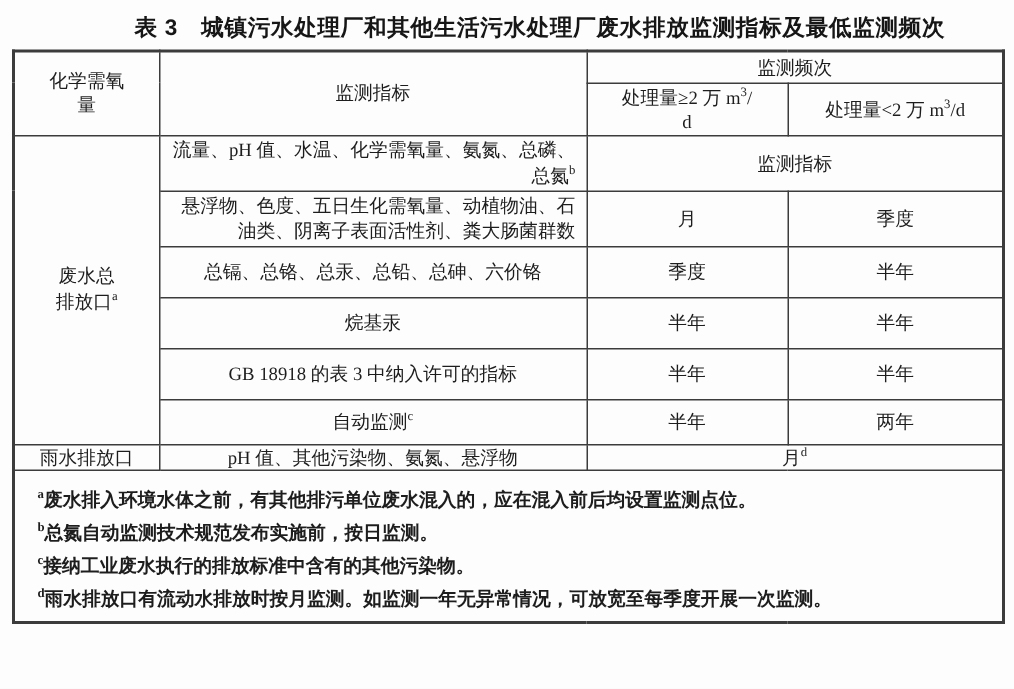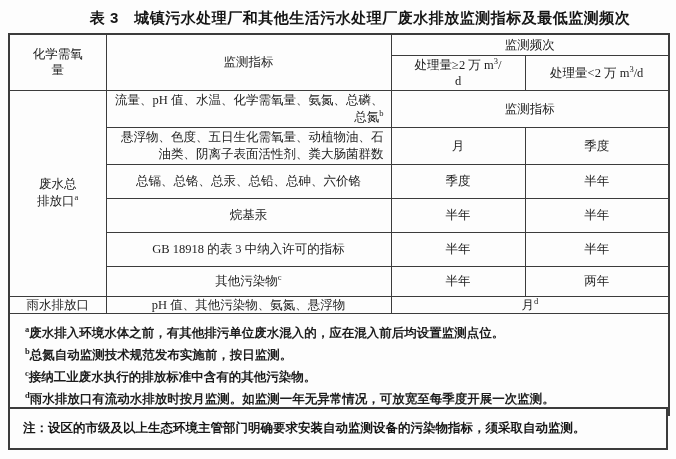--- a/index.html
+++ b/index.html
@@ -111,37 +111,34 @@
         <td>烷基汞</td>
         <td>半年</td>
         <td>半年</td>
       </tr>
       <tr class="r5">
         <td>GB 18918 的表 3 中纳入许可的指标</td>
         <td>半年</td>
         <td>半年</td>
       </tr>
       <tr class="r6">
-        <td><span>其他污染物</span><sup>c</sup></td>
+        <td><span>自动监测</span><sup>c</sup></td>
         <td>半年</td>
         <td>两年</td>
       </tr>
       <tr class="r7">
         <td class="compact">雨水排放口</td>
         <td class="compact">pH 值、其他污染物、氨氮、悬浮物</td>
         <td colspan="2" class="compact"><span>月</span><sup>d</sup></td>
       </tr>
       <tr>
         <td colspan="4" class="fnotes">
           <div class="fn"><sup>a</sup><span>废水排入环境水体之前，有其他排污单位废水混入的，应在混入前后均设置监测点位。</span></div>
           <div class="fn"><sup>b</sup><span>总氮自动监测技术规范发布实施前，按日监测。</span></div>
           <div class="fn"><sup>c</sup><span>接纳工业废水执行的排放标准中含有的其他污染物。</span></div>
           <div class="fn"><sup>d</sup><span>雨水排放口有流动水排放时按月监测。如监测一年无异常情况，可放宽至每季度开展一次监测。</span></div>
         </td>
       </tr>
     </tbody>
   </table>
 
-  <div class="note-box">
-    <span>注：设区的市级及以上生态环境主管部门明确要求安装自动监测设备的污染物指标，须采取自动监测。</span>
-  </div>
 
 </div>
 
 </body></html>

